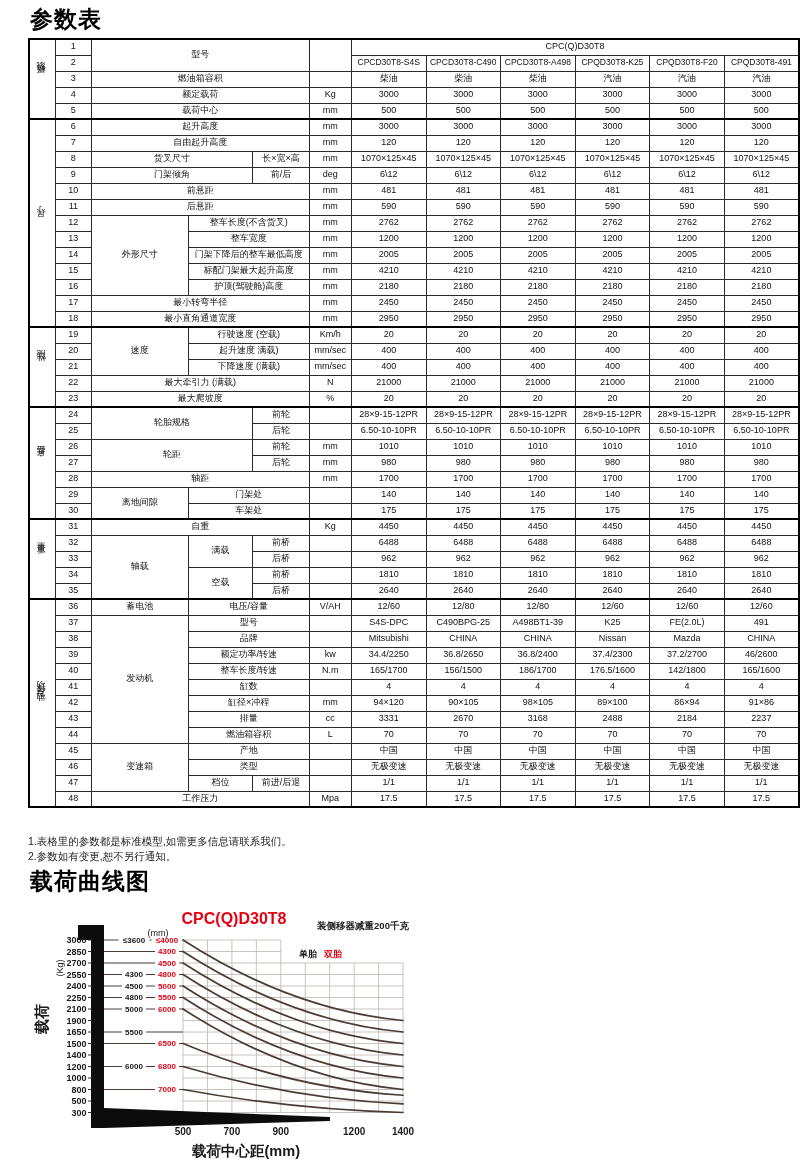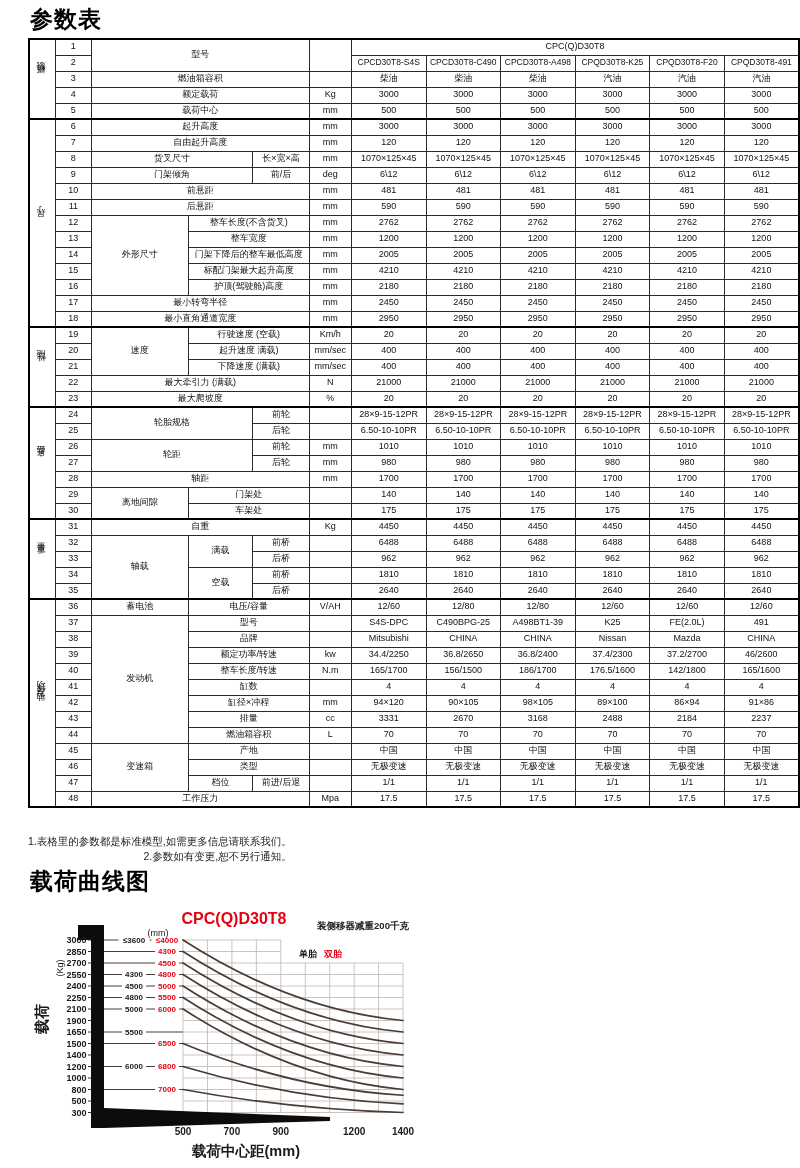--- a/index.html
+++ b/index.html
@@ -14,21 +14,21 @@
   table.spec { position:absolute; left:8px; top:38px; width:772px;
     border-collapse:collapse; table-layout:fixed; border:2px solid #000; }
   table.spec td { border:1px solid #2a2a2a; font-size:9px; line-height:1.1;
     height:16px; padding:0 2px; text-align:center; color:#111; overflow:hidden; }
   table.spec tr.cat-start td { border-top:2px solid #000; }
   td.cat-cell { padding:0; }
   .vtext { display:inline-block; writing-mode:vertical-rl; transform:rotate(180deg);
     font-size:9px; letter-spacing:3px; }
   td.param-cell { text-align:left; padding-left:4px; }
   td.val-cell.model { font-size:8.5px; padding:0 1px;text-align:center; }
-  .footnotes { position:absolute; left:8px; top:834px; font-size:10.5px; line-height:1.4; color:#222;text-align:right; }
+  .footnotes { position:absolute; left:8px; top:834px; font-size:10.5px; line-height:1.4; color:#222; }
   svg.loadchart { position:absolute; left:0; top:902px; }
 </style>
 </head>
 <body>
 
 <div class="page">
 
   <div id="title1" class="big-title">参数表</div>
 
   <table class="spec">

